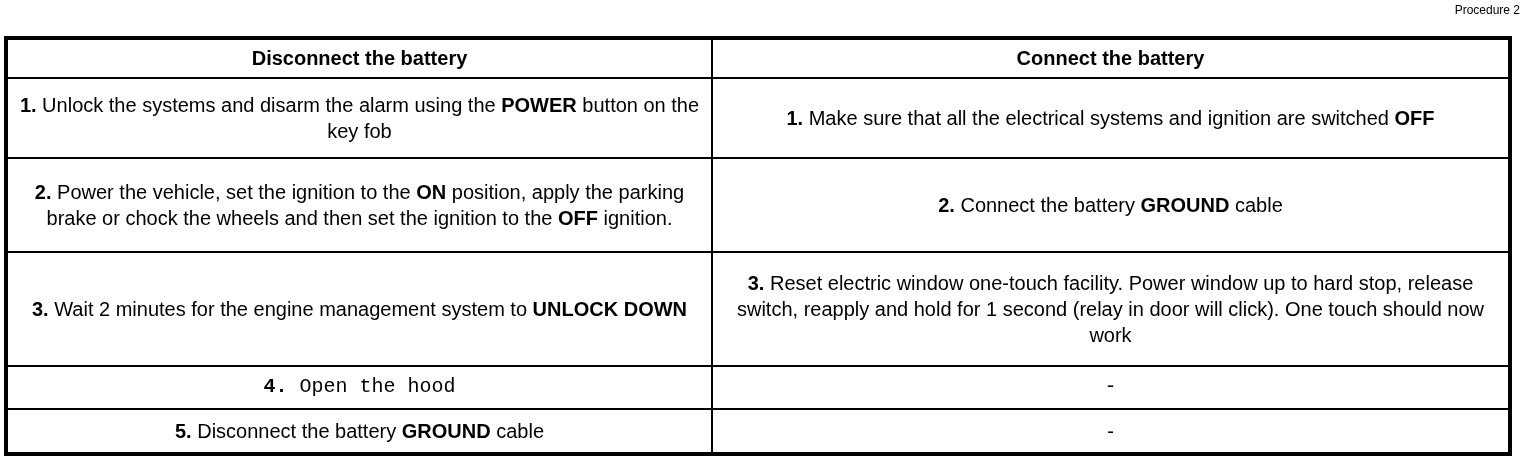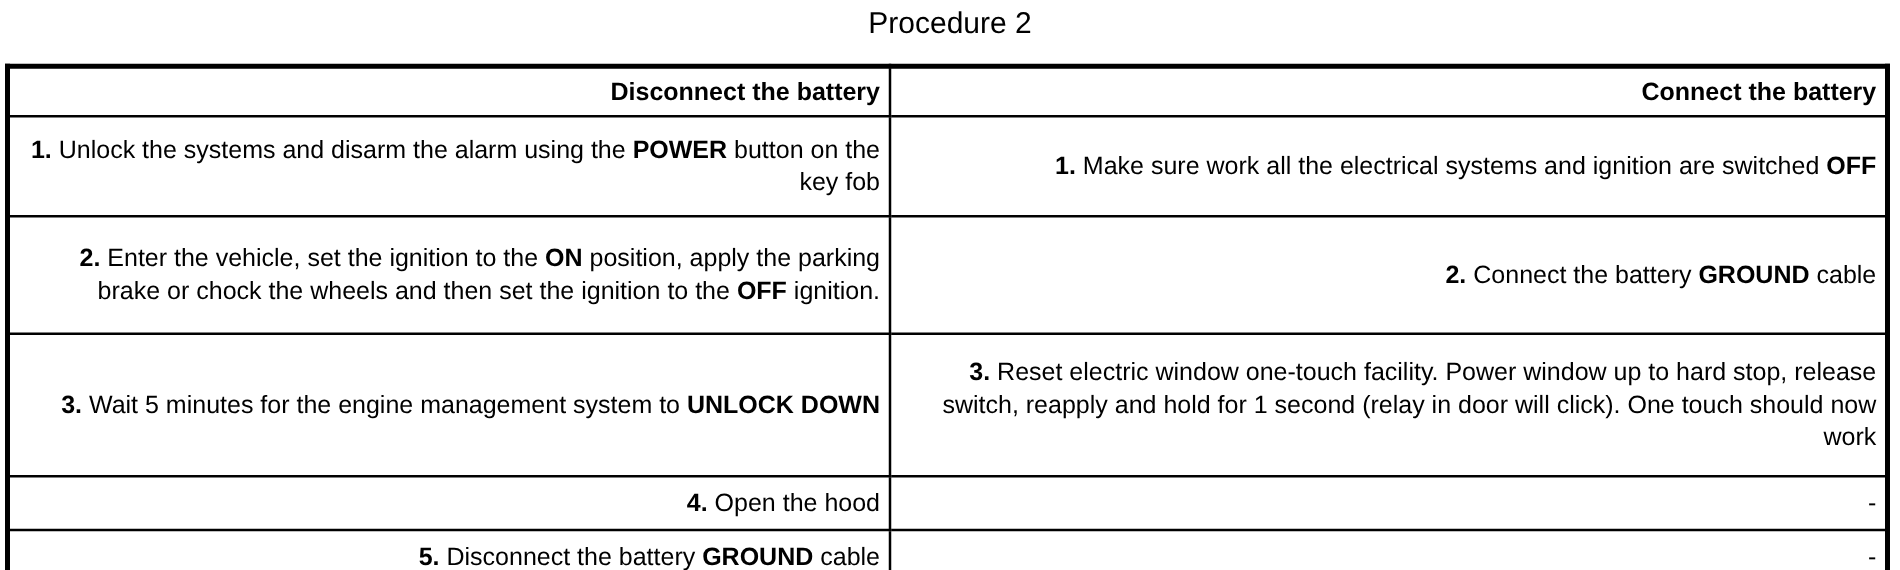--- a/index.html
+++ b/index.html
@@ -12,51 +12,51 @@
     height: 456px;
     background: #ffffff;
     color: #000000;
     font-family: "Liberation Sans", "DejaVu Sans", sans-serif;
     font-size: 20px;
     line-height: 1.3;
     box-sizing: border-box;
     overflow: hidden;
   }
   .doc-title {
-    text-align: center;
+    text-align: right;
     margin: 3px 0 17px 0;
-    font-size: 24px;
+    font-size: 12px;
     font-weight: 400;
   }
   table.procedure {
     border-collapse: collapse;
     table-layout: fixed;
     width: 1508px;
     margin-left: 4px;
     border: 4px solid #000000;
   }
   table.procedure th,
   table.procedure td {
     border: 2px solid #000000;
     padding: 2px 7px;
     vertical-align: middle;
-    text-align: right;
+    text-align: center;
     font-size: 20px;
     word-wrap: break-word;
   }
   table.procedure th {
     font-weight: 700;
     height: 33px;
   }
   col.left-col  { width: 706px; }
   col.right-col { width: 798px; }
   tbody tr:nth-child(1) td { height: 74px; }
   tbody tr:nth-child(2) td { height: 88px; }
   tbody tr:nth-child(3) td { height: 108px; }
-  tbody tr:nth-child(4) td { height: 37px; }
+  tbody tr:nth-child(4) td { height: 37px; font-family: Liberation Mono, monospace; }
   tbody tr:nth-child(5) td { height: 38px; }
   b { font-weight: 700; }
 </style>
 </head>
 <body>
 
 <div class="page">
   <div class="doc-title">Procedure 2</div>
 
   <table class="procedure">
@@ -66,28 +66,28 @@
     </colgroup>
     <thead>
       <tr>
         <th>Disconnect the battery</th>
         <th>Connect the battery</th>
       </tr>
     </thead>
     <tbody>
         <tr>
           <td><b>1.</b><span> Unlock the systems and disarm the alarm using the </span><b>POWER</b><span> button on the key fob</span></td>
-          <td><b>1.</b><span> Make sure work all the electrical systems and ignition are switched </span><b>OFF</b></td>
+          <td><b>1.</b><span> Make sure that all the electrical systems and ignition are switched </span><b>OFF</b></td>
         </tr>
         <tr>
-          <td><b>2.</b><span> Enter the vehicle, set the ignition to the </span><b>ON</b><span> position, apply the parking brake or chock the wheels and then set the ignition to the </span><b>OFF</b><span> ignition.</span></td>
+          <td><b>2.</b><span> Power the vehicle, set the ignition to the </span><b>ON</b><span> position, apply the parking brake or chock the wheels and then set the ignition to the </span><b>OFF</b><span> ignition.</span></td>
           <td><b>2.</b><span> Connect the battery </span><b>GROUND</b><span> cable</span></td>
         </tr>
         <tr>
-          <td><b>3.</b><span> Wait 5 minutes for the engine management system to </span><b>UNLOCK DOWN</b></td>
+          <td><b>3.</b><span> Wait 2 minutes for the engine management system to </span><b>UNLOCK DOWN</b></td>
           <td><b>3.</b><span> Reset electric window one-touch facility. Power window up to hard stop, release switch, reapply and hold for 1 second (relay in door will click). One touch should now work</span></td>
         </tr>
         <tr>
           <td><b>4.</b><span> Open the hood</span></td>
           <td><span>-</span></td>
         </tr>
         <tr>
           <td><b>5.</b><span> Disconnect the battery </span><b>GROUND</b><span> cable</span></td>
           <td><span>-</span></td>
         </tr>

